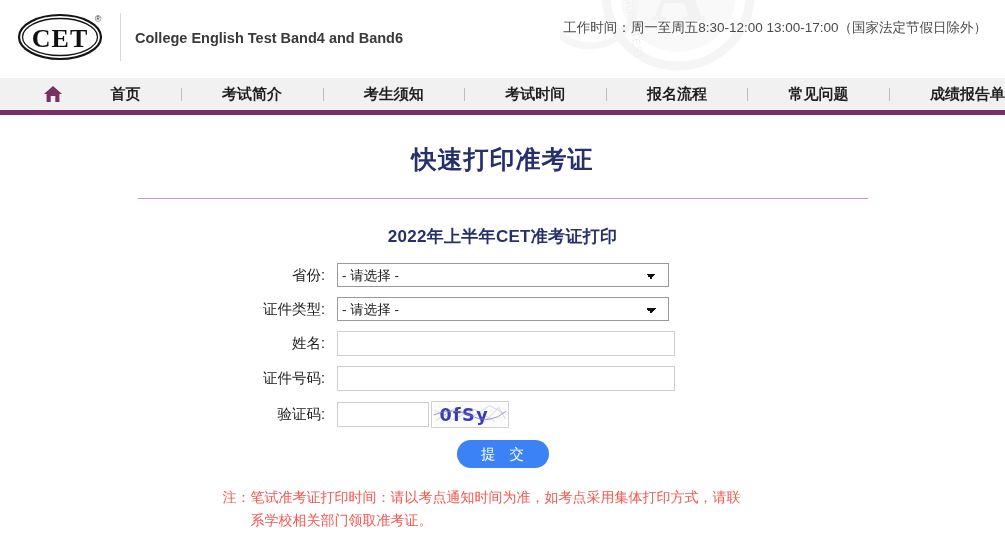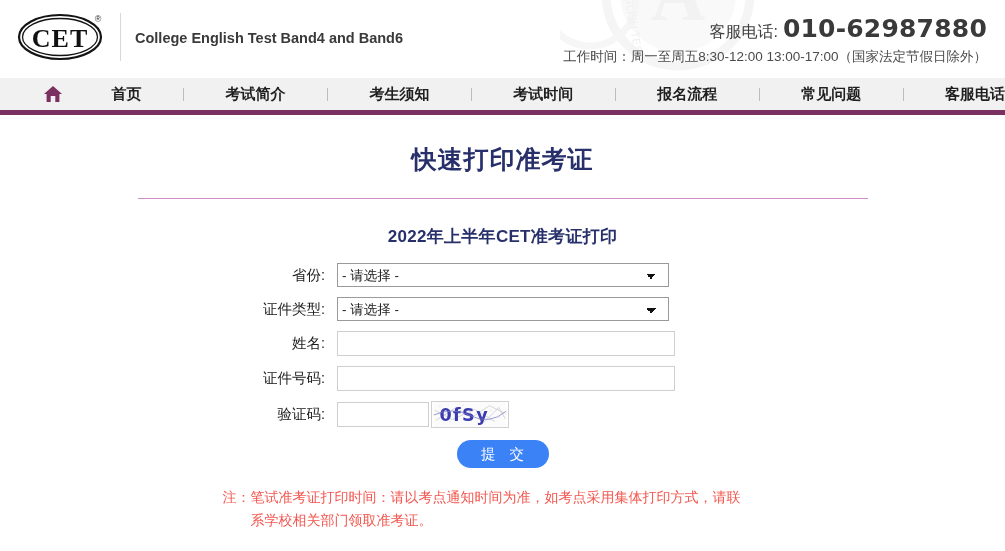--- a/index.html
+++ b/index.html
@@ -298,24 +298,20 @@
           <text x="82" y="11" font-family="Liberation Sans, sans-serif" font-size="9" fill="#333333" text-anchor="middle">®</text>
         </svg>
       </div>
       <div class="brand-divider"></div>
       <div class="brand-text">
         <div class="brand-en">College English Test Band4 and Band6</div>
       </div>
     </div>
 
     <div class="contact">
-      <div class="contact-line1">
-        <span class="contact-label">客服电话:</span>
-        <span class="contact-phone">010-62987880</span>
-      </div>
       <div class="contact-line2">工作时间：周一至周五8:30-12:00 13:00-17:00（国家法定节假日除外）</div>
     </div>
   </div>
 </div>
 
 <div class="nav">
   <span class="nav-home">
     <svg width="20" height="18" viewBox="0 0 20 18">
       <path d="M10 1 L19 9 L16.4 9 L16.4 17 L12.3 17 L12.3 11 L7.7 11 L7.7 17 L3.6 17 L3.6 9 L1 9 Z" fill="#7a3060"></path>
     </svg>
@@ -338,21 +334,21 @@
   <span class="nav-sep"></span>
   <span class="nav-gap-b"></span>
   <a class="nav-item">报名流程</a>
   <span class="nav-gap-b"></span>
   <span class="nav-sep"></span>
   <span class="nav-gap-b"></span>
   <a class="nav-item">常见问题</a>
   <span class="nav-gap-b"></span>
   <span class="nav-sep"></span>
   <span class="nav-gap-b"></span>
-  <a class="nav-item">客服电话</a>
+  <a class="nav-item">成绩报告单</a>
 </div>
 
 <div class="title-wrap">
   <div class="page-title">快速打印准考证</div>
   <div class="title-rule"></div>
 </div>
 
 <div class="form-title">2022年上半年CET准考证打印</div>
 
 <div class="form">

